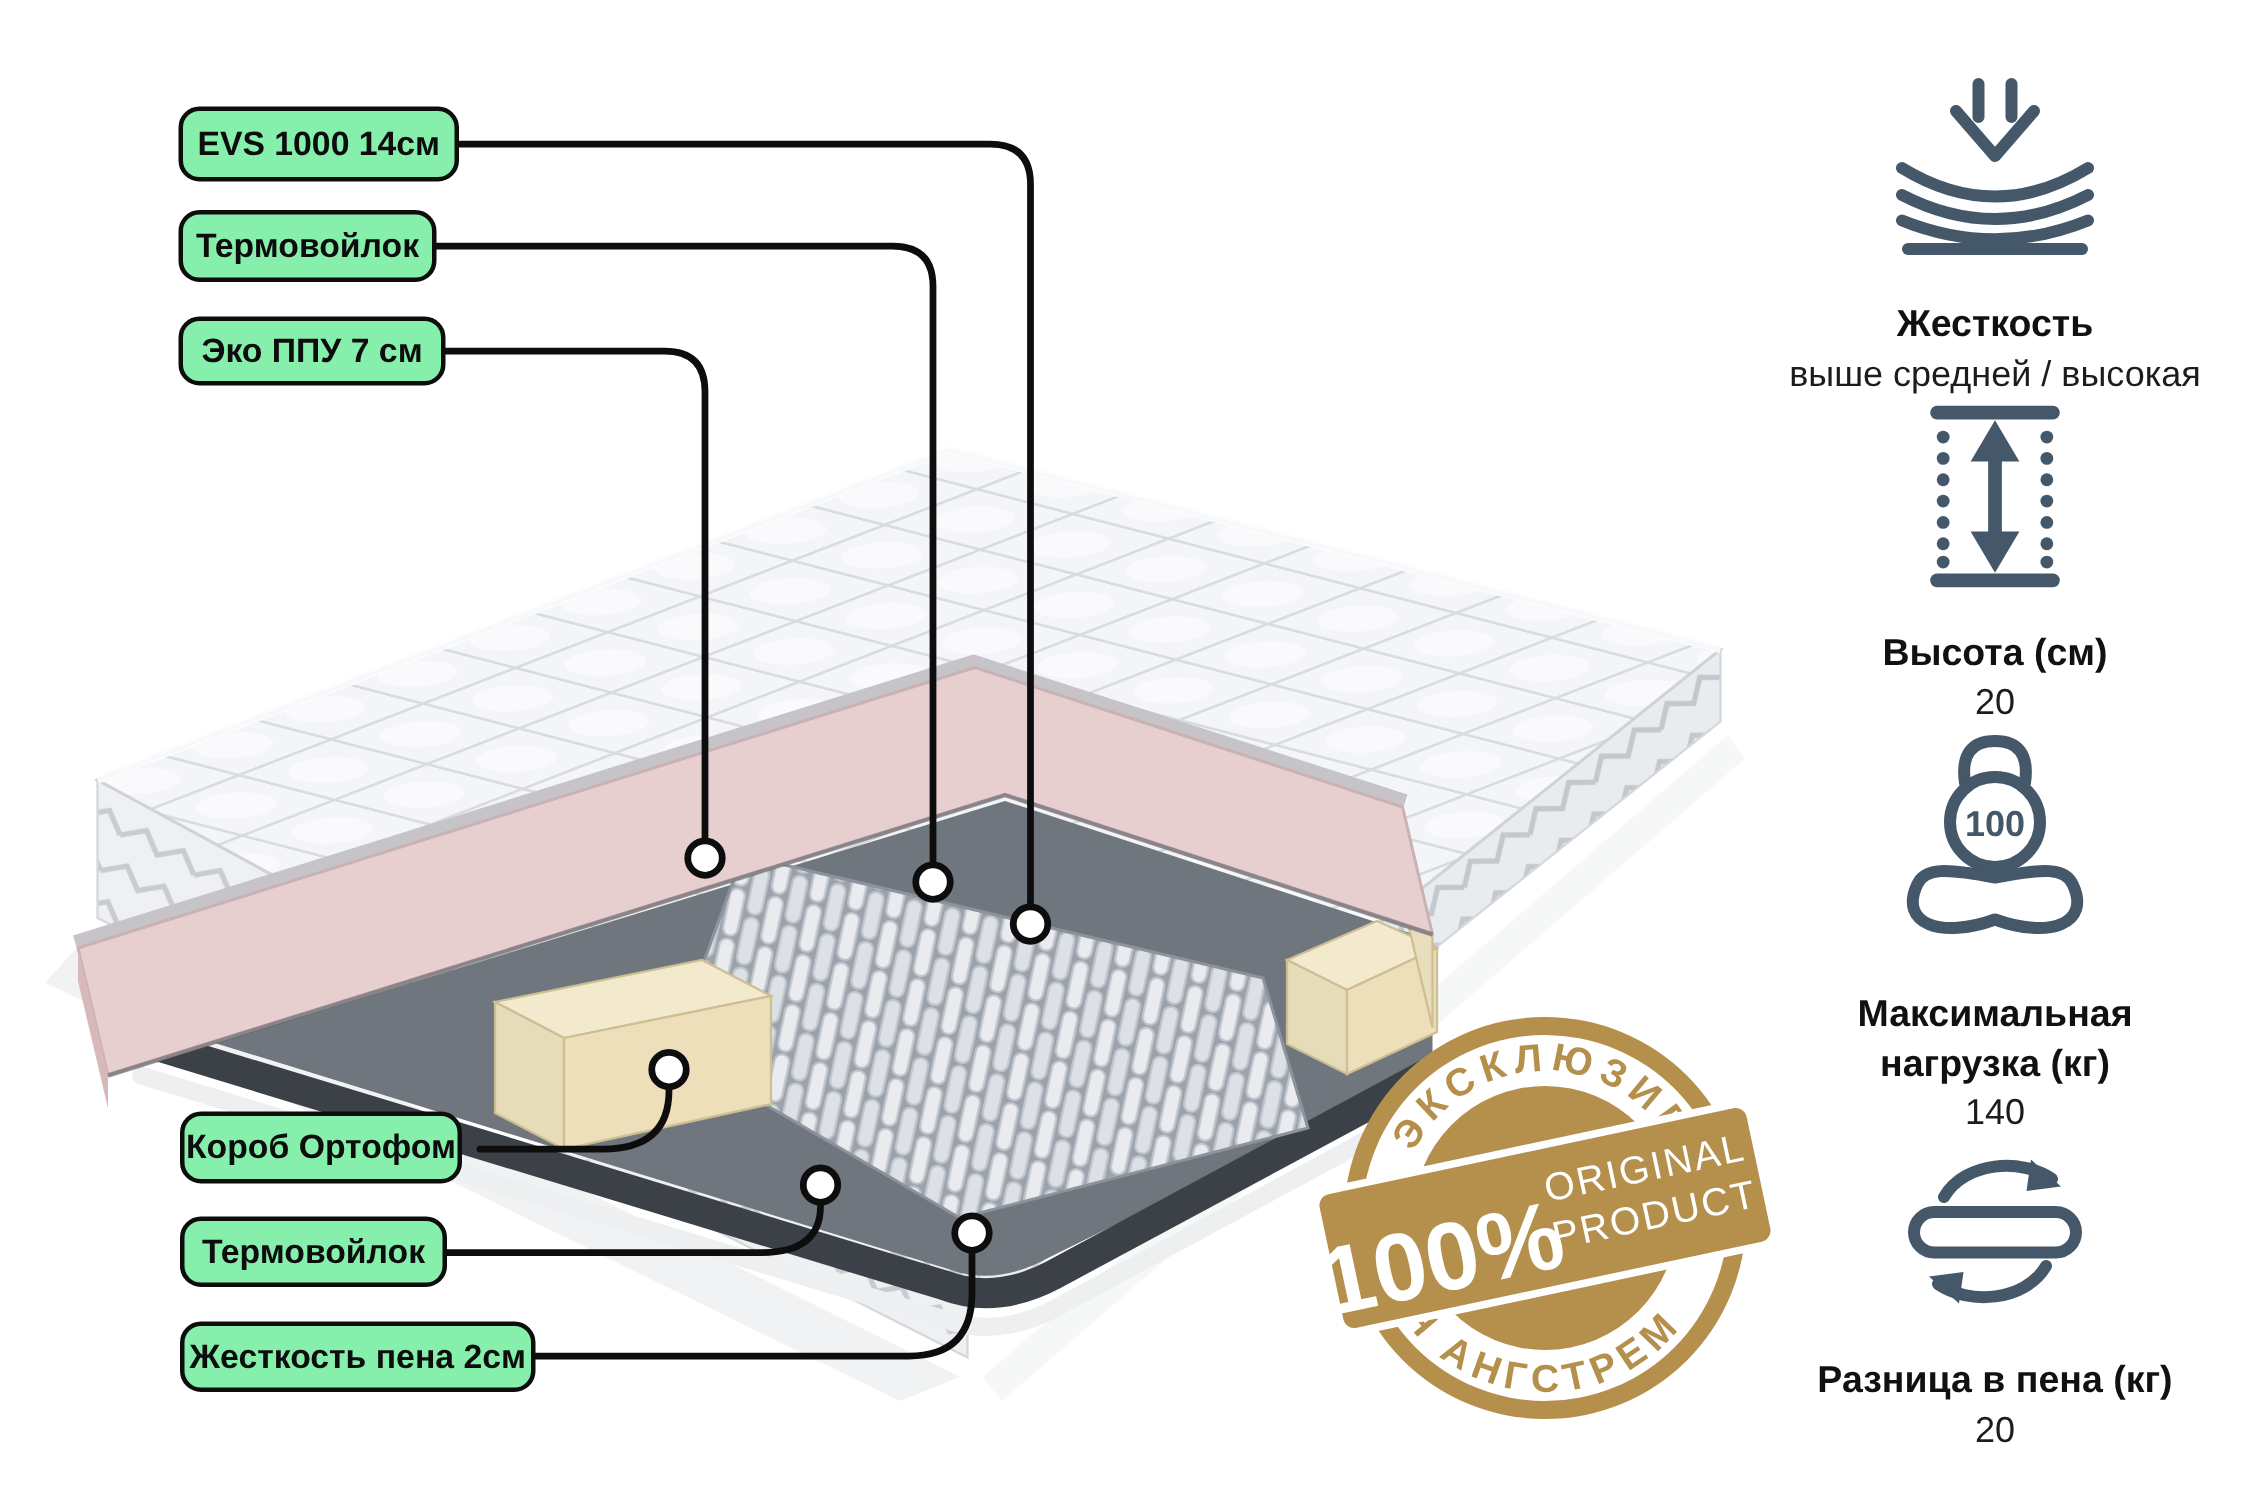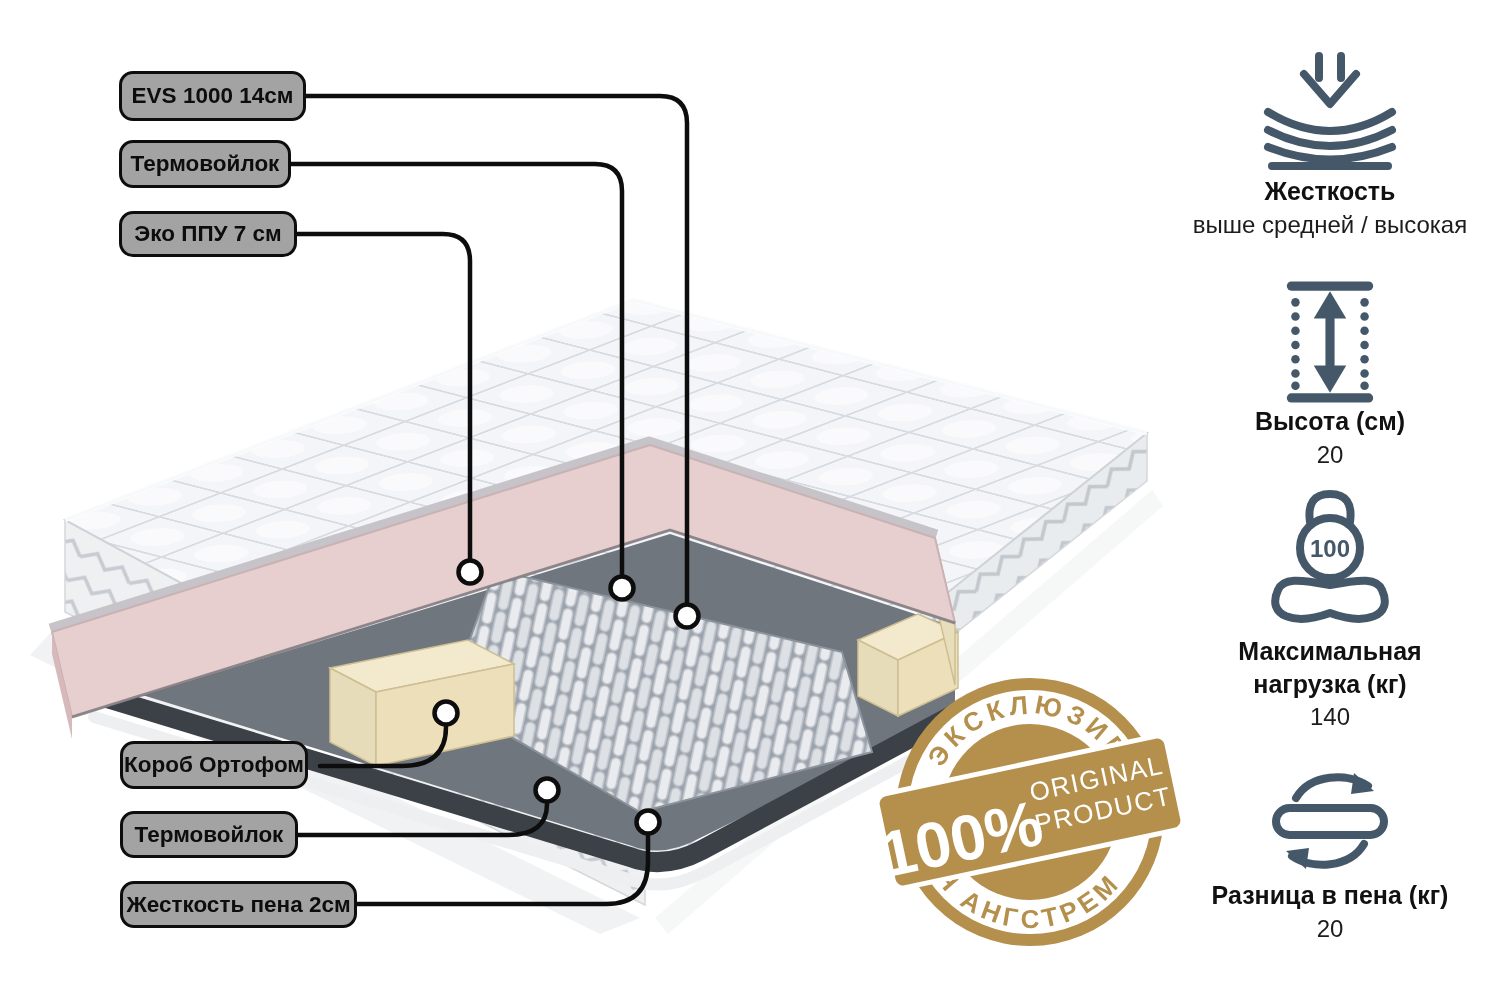--- a/index.html
+++ b/index.html
@@ -1,24 +1,24 @@
 <!DOCTYPE html>
 <html><head>
 <meta charset="utf-8">
 <style>
   html,body{margin:0;padding:0;background:#fff;}
   #canvas{position:relative;width:1500px;height:1000px;background:#ffffff;overflow:hidden;
           font-family:"Liberation Sans",sans-serif;}
   #scene{position:absolute;left:0;top:0;}
   .label{position:absolute;box-sizing:border-box;display:flex;align-items:center;justify-content:center;
-         background:#a3a3a3;border:3.5px solid #0d0d0d;border-radius:14px;
+         background:#86efac;border:3.5px solid #0d0d0d;border-radius:14px;
          font-weight:bold;font-size:22.5px;color:#0d0d0d;white-space:nowrap;z-index:5;}
   .spec{position:absolute;left:1160px;width:340px;text-align:center;z-index:4;}
   .spec svg{display:block;margin:0 auto;}
-  .spec .t{font-weight:bold;font-size:25px;color:#111;margin-top:1px;line-height:1.3;}
+  .spec .t{font-weight:bold;font-size:25px;color:#111;margin-top:26px;line-height:1.3;}
   .spec .v{font-size:24px;color:#1c1c1c;margin-top:2px;line-height:1.25;}
   .spec .t.wrap{width:270px;margin-left:auto;margin-right:auto;}
 </style>
 </head>
 <body>
 
 <div id="canvas">
 
   <svg id="scene" width="1500" height="1000" viewBox="0 0 1500 1000">
     <defs>
@@ -134,21 +134,21 @@
       <path d="M44,22 L70,52 L96,22"></path>
       <path d="M8,60 Q70,98 132,60"></path>
       <path d="M8,78 Q70,110 132,78"></path>
       <path d="M8,95 Q70,120 132,95"></path>
       <path d="M12,114 H128"></path>
     </svg>
     <div class="t">Жесткость</div>
     <div class="v">выше средней / высокая</div>
   </div>
 
-  <div class="spec" style="top:280px">
+  <div class="spec" style="top:269px">
     <svg width="94" height="124" viewBox="0 0 92 122">
       <g fill="none" stroke="#44586a" stroke-width="9" stroke-linecap="round">
         <path d="M8,6 H84"></path>
           <path d="M8,116 H84"></path>
           <path d="M46,30 V92"></path>
       </g>
       <g fill="#44586a">
         <path d="M46,11 L30,38 H62 Z"></path>
           <path d="M46,111 L30,84 H62 Z"></path>
         <circle cx="12" cy="22" r="4.2"></circle>

